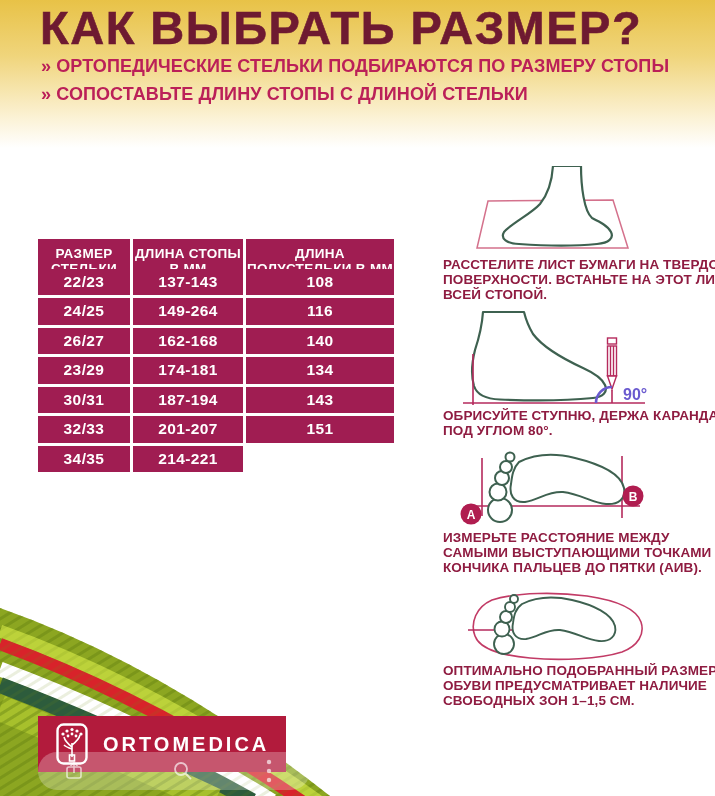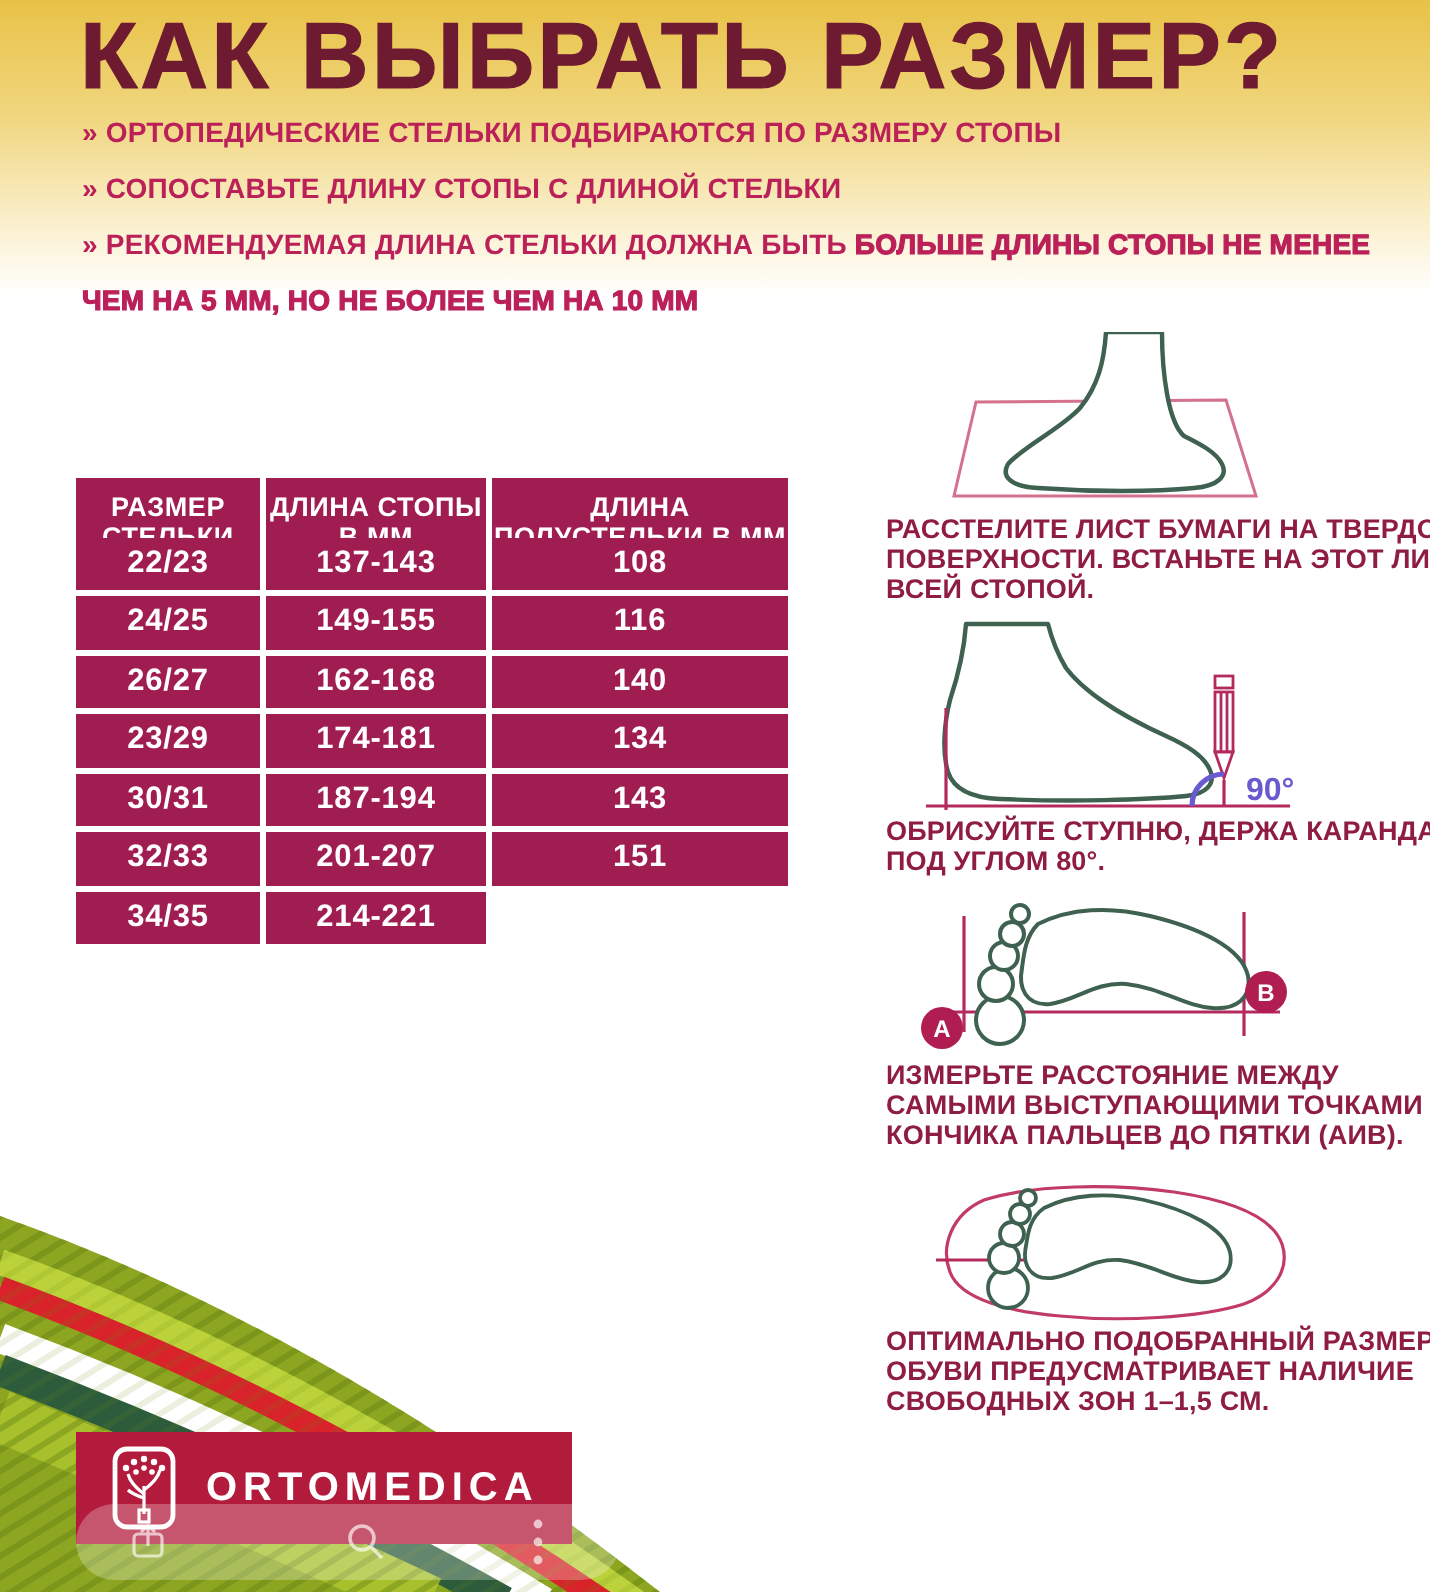--- a/index.html
+++ b/index.html
@@ -4,21 +4,21 @@
 <style>
   html,body{margin:0;padding:0;background:#ddd;}
   #canvas{position:relative;width:715px;height:796px;background:#fff;overflow:hidden;
           font-family:"Liberation Sans",sans-serif;}
   
   .hdr-grad{position:absolute;left:0;top:0;width:715px;height:148px;
     background:linear-gradient(180deg,#e8c247 0%,#f0d57c 38%,#fbf1d2 78%,#ffffff 100%);}
   .title{position:absolute;left:40px;top:0px;width:670px;font-size:47px;font-weight:700;
     letter-spacing:1.5px;color:#6e1a31;-webkit-text-stroke:.6px #6e1a31;}
   .bullets{position:absolute;left:41px;top:52px;width:660px;color:#bb2058;
-    font-size:14px;font-weight:700;line-height:28px;letter-spacing:.1px;}
+    font-size:18px;font-weight:700;line-height:28px;letter-spacing:.1px;}
   .bullets .ln{white-space:nowrap;}
   .xbold{-webkit-text-stroke:.6px #bb2058;}
   
   .size-table{position:absolute;left:38px;top:239px;display:grid;
     grid-template-columns:92px 110px 148px;grid-auto-rows:26.5px;gap:3px;background:#fff;}
   .size-table .cell{background:#a01d52;color:#fff;display:flex;align-items:center;
     justify-content:center;text-align:center;font-weight:700;font-size:15.5px;letter-spacing:.4px;}
   .size-table .hcell{height:44px;font-size:13.5px;line-height:15px;letter-spacing:.3px;}
   
   .caption{position:absolute;left:443px;width:292px;color:#8f1c41;font-size:13.5px;
@@ -40,34 +40,33 @@
 
 <div id="canvas">
 
   <div class="hdr-grad"></div>
 
   <div class="title">КАК ВЫБРАТЬ РАЗМЕР?</div>
 
   <div class="bullets">
     <div class="ln"><span>»</span> <span>ОРТОПЕДИЧЕСКИЕ СТЕЛЬКИ ПОДБИРАЮТСЯ ПО РАЗМЕРУ СТОПЫ</span></div>
     <div class="ln"><span>»</span> <span>СОПОСТАВЬТЕ ДЛИНУ СТОПЫ С ДЛИНОЙ СТЕЛЬКИ</span></div>
-    <div><span>»</span> <span>РЕКОМЕНДУЕМАЯ ДЛИНА СТЕЛЬКИ ДОЛЖНА БЫТЬ </span><span class="xbold">БОЛЬШЕ ДЛИНЫ СТОПЫ НЕ МЕНЕЕ ЧЕМ НА 5 ММ, НО НЕ БОЛЕЕ ЧЕМ НА 10 ММ</span></div>
   </div>
 
   <div class="size-table">
     <div class="cell hcell">РАЗМЕР СТЕЛЬКИ</div>
     <div class="cell hcell">ДЛИНА СТОПЫ В ММ</div>
     <div class="cell hcell">ДЛИНА ПОЛУСТЕЛЬКИ В ММ</div>
 
     <div class="cell">22/23</div>
     <div class="cell">137-143</div>
     <div class="cell">108</div>
 
     <div class="cell">24/25</div>
-    <div class="cell">149-155</div>
+    <div class="cell">149-264</div>
     <div class="cell">116</div>
 
     <div class="cell">26/27</div>
     <div class="cell">162-168</div>
     <div class="cell">140</div>
 
     <div class="cell">23/29</div>
     <div class="cell">174-181</div>
     <div class="cell">134</div>
 

